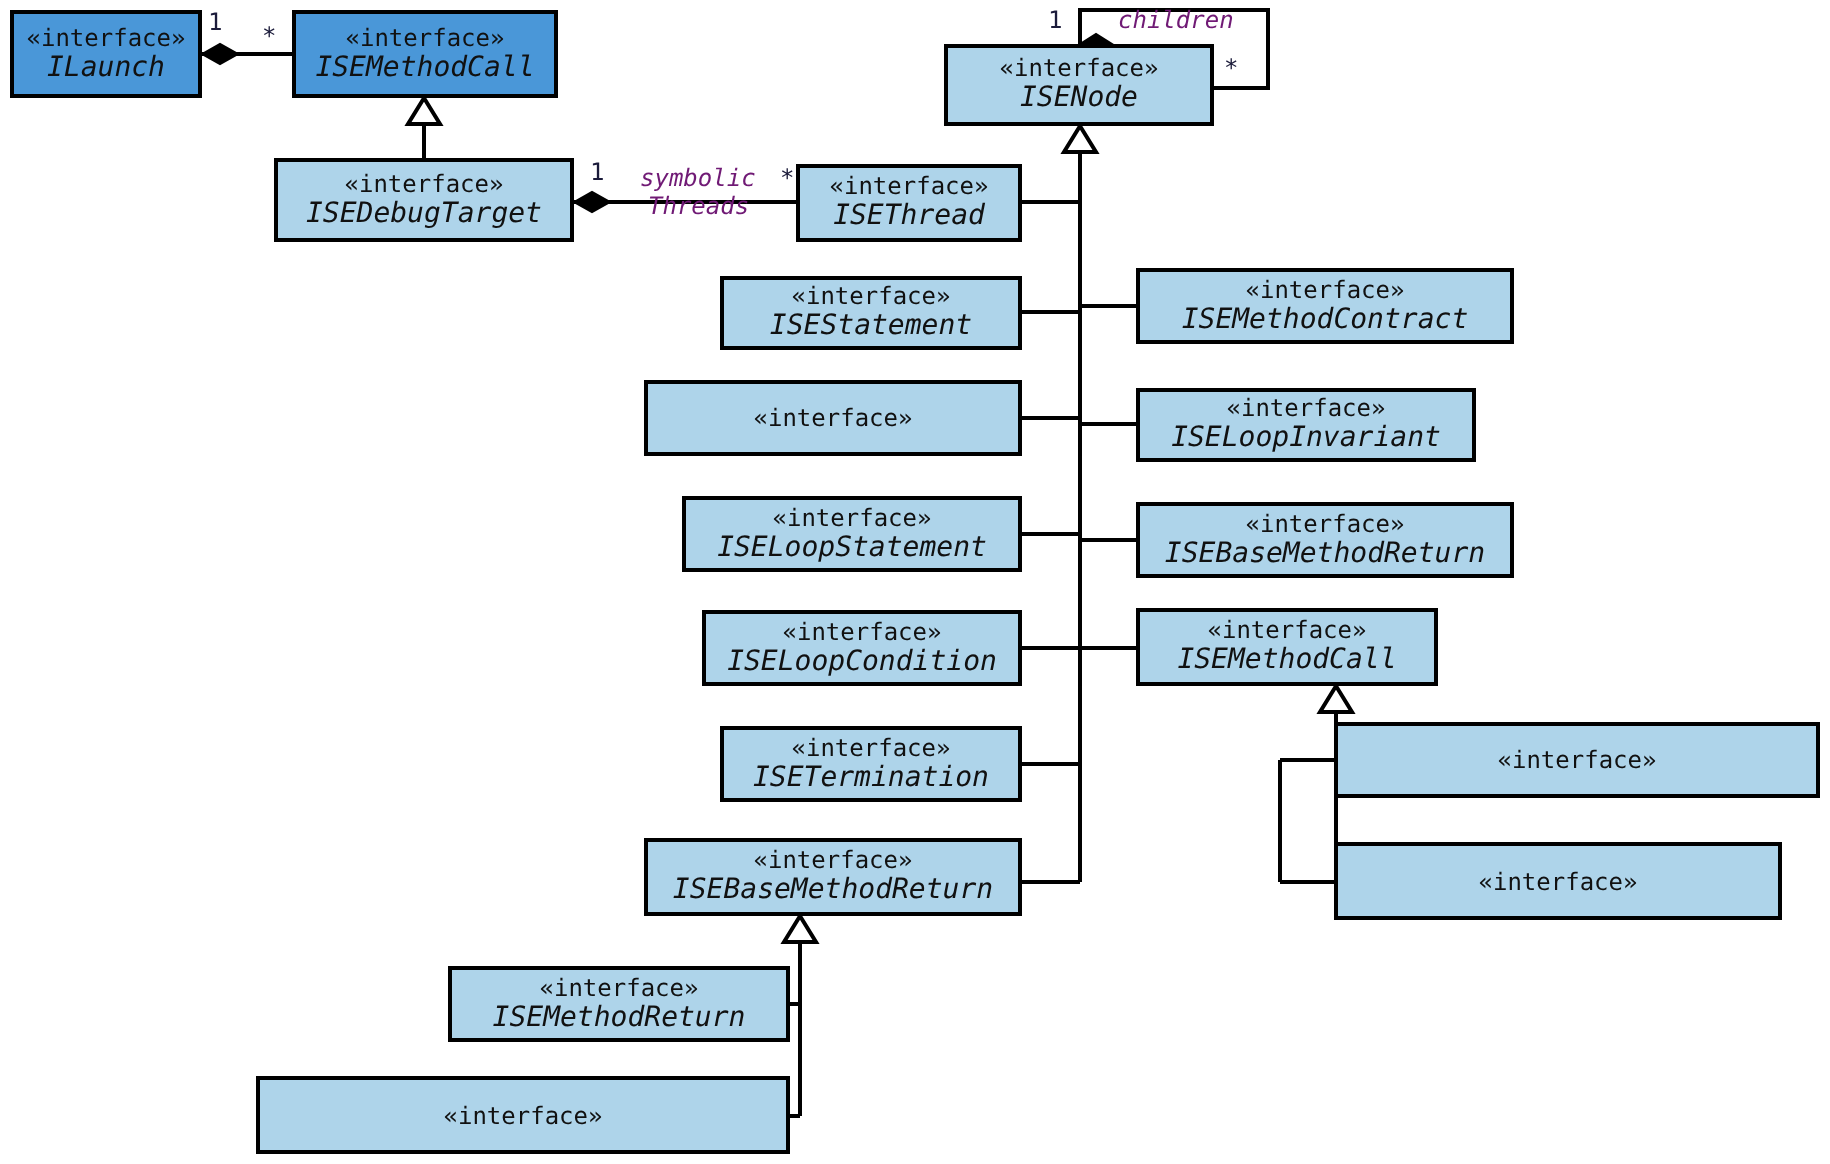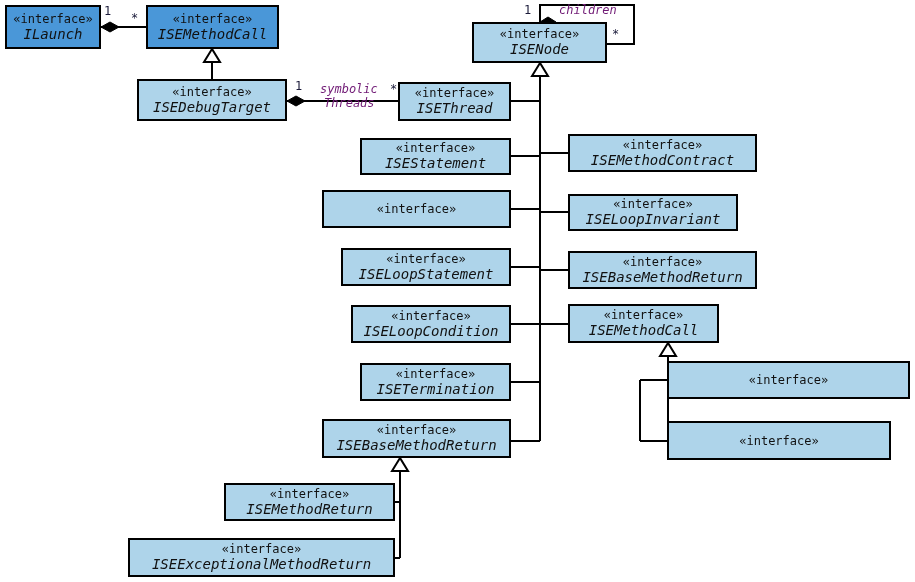--- a/index.html
+++ b/index.html
@@ -152,21 +152,20 @@
     <div class="stereo">«interface»</div>
   </div>
 
   <div class="uml-box" style="left: 224px; top: 483px; width: 171px; height: 38px; background: rgb(174, 212, 234);">
     <div class="stereo">«interface»</div>
     <div class="cname">ISEMethodReturn</div>
   </div>
 
   <div class="uml-box" style="left: 128px; top: 538px; width: 267px; height: 39px; background: rgb(174, 212, 234);">
     <div class="stereo">«interface»</div>
-    <div class="cname">ISEExceptionalMethodReturn</div>
   </div>
 
   <div class="mult" style="left:104px;top:5px;">1</div>
   <div class="mult" style="left:131px;top:12px;">*</div>
   <div class="mult" style="left:295px;top:80px;">1</div>
   <div class="edge-label" style="left:320px;top:83px;">symbolic</div>
   <div class="edge-label" style="left:324px;top:97px;">Threads</div>
   <div class="mult" style="left:390px;top:83px;">*</div>
   <div class="mult" style="left:524px;top:4px;">1</div>
   <div class="edge-label" style="left:559px;top:4px;">children</div>

